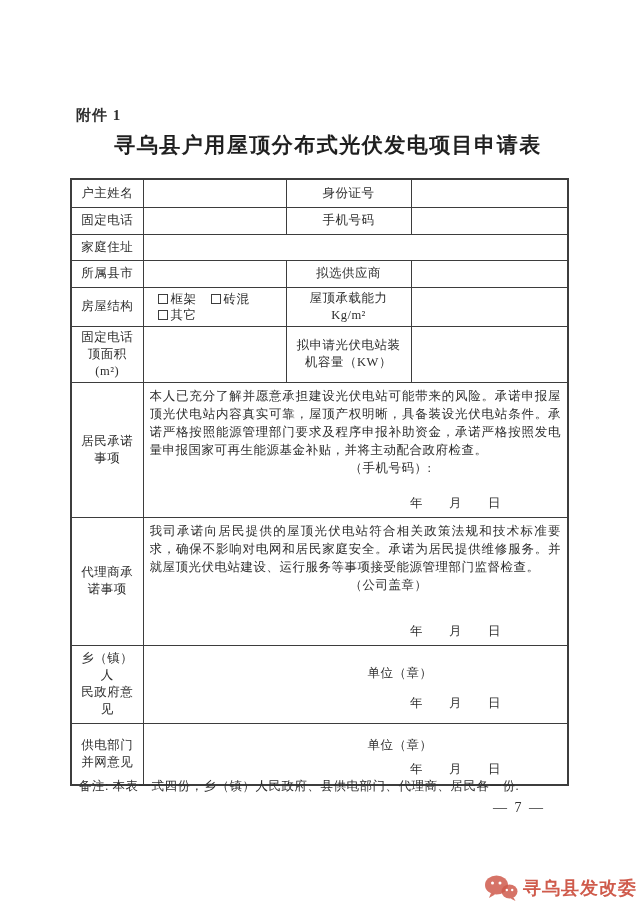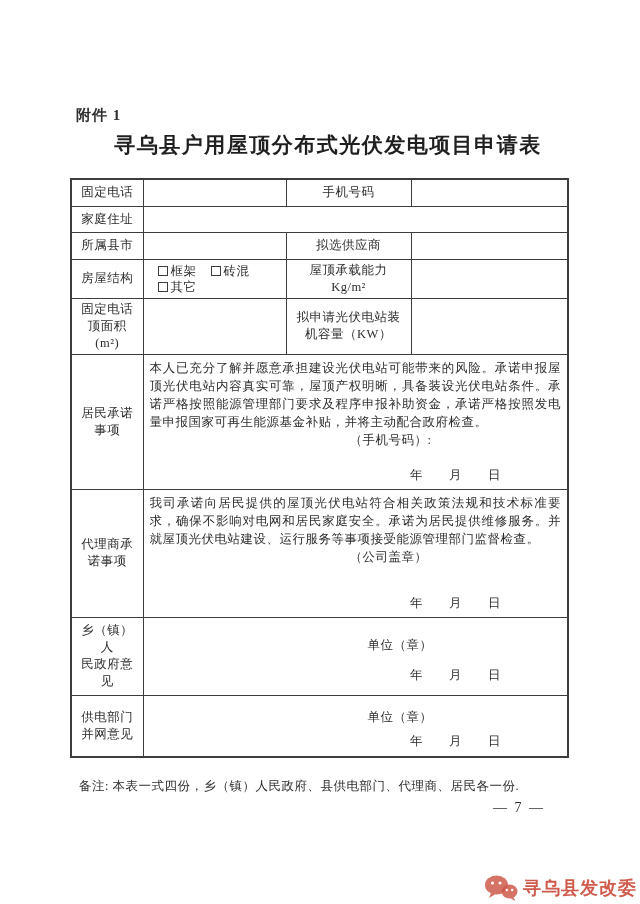--- a/index.html
+++ b/index.html
@@ -122,20 +122,26 @@
   <div class="title">寻乌县户用屋顶分布式光伏发电项目申请表</div>
 
   <table class="form">
     <colgroup>
       <col style="width:72px">
         <col style="width:143px">
         <col style="width:125px">
         <col style="width:157px">
     </colgroup>
     <tbody>
+        <tr class="r1">
+      <td class="lbl">户主姓名</td>
+      <td class="val"></td>
+      <td class="lbl">身份证号</td>
+      <td class="val"></td>
+    </tr>
     <tr class="r2">
       <td class="lbl">固定电话</td>
       <td class="val"></td>
       <td class="lbl">手机号码</td>
       <td class="val"></td>
     </tr>
     <tr class="r3">
       <td class="lbl">家庭住址</td>
       <td class="val" colspan="3"></td>
     </tr>

